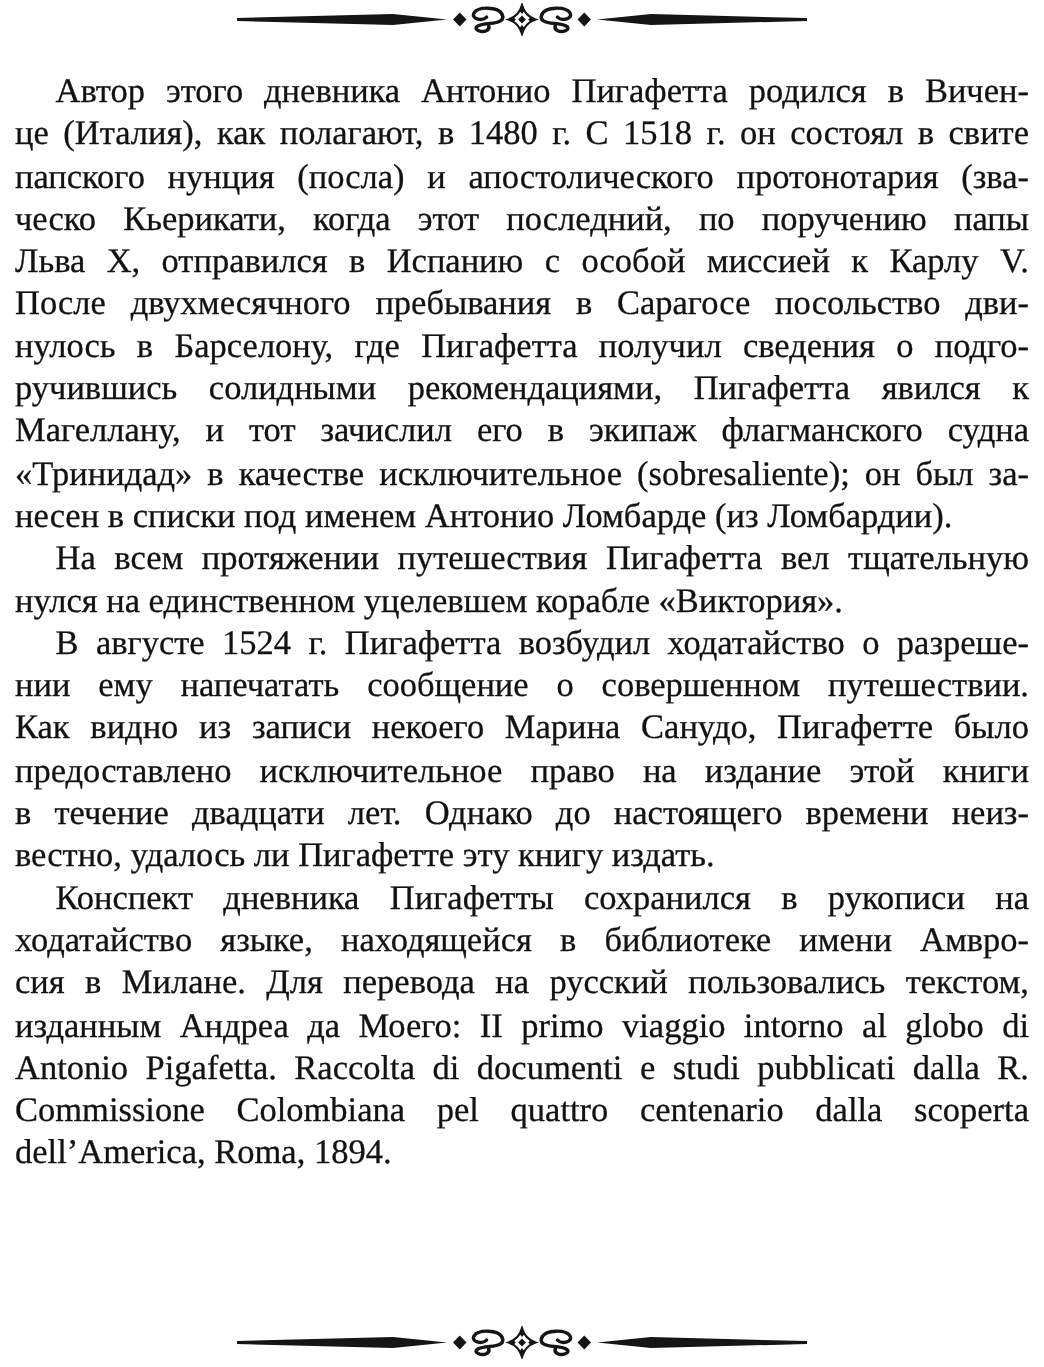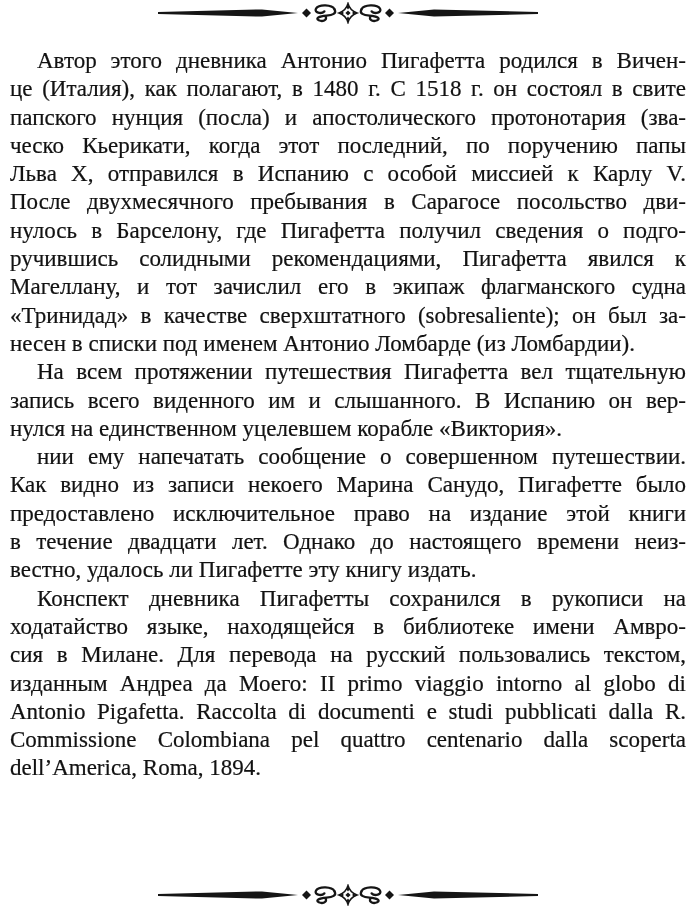--- a/index.html
+++ b/index.html
@@ -89,29 +89,29 @@
       <p class="para">
         <span class="line">Автор этого дневника Антонио Пигафетта родился в Вичен-</span>
         <span class="line">це (Италия), как полагают, в 1480 г. С 1518 г. он состоял в свите</span>
         <span class="line">папского нунция (посла) и апостолического протонотария (зва-</span>
         <span class="line">ческо Кьерикати, когда этот последний, по поручению папы</span>
         <span class="line">Льва X, отправился в Испанию с особой миссией к Карлу V.</span>
         <span class="line">После двухмесячного пребывания в Сарагосе посольство дви-</span>
         <span class="line">нулось в Барселону, где Пигафетта получил сведения о подго-</span>
         <span class="line">ручившись солидными рекомендациями, Пигафетта явился к</span>
         <span class="line">Магеллану, и тот зачислил его в экипаж флагманского судна</span>
-        <span class="line">«Тринидад» в качестве сверхштатного (sobresaliente); он был за-</span>
+        <span class="line">«Тринидад» в качестве исключительное (sobresaliente); он был за-</span>
         <span class="line last">несен в списки под именем Антонио Ломбарде (из Ломбардии).</span>
       </p>
       <p class="para">
         <span class="line">На всем протяжении путешествия Пигафетта вел тщательную</span>
-        <span class="line">запись всего виденного им и слышанного. В Испанию он вер-</span>
         <span class="line last">нулся на единственном уцелевшем корабле «Виктория».</span>
       </p>
       <p class="para">
+        <span class="line">В августе 1524 г. Пигафетта возбудил ходатайство о разреше-</span>
         <span class="line">нии ему напечатать сообщение о совершенном путешествии.</span>
         <span class="line">Как видно из записи некоего Марина Санудо, Пигафетте было</span>
         <span class="line">предоставлено исключительное право на издание этой книги</span>
         <span class="line">в течение двадцати лет. Однако до настоящего времени неиз-</span>
         <span class="line last">вестно, удалось ли Пигафетте эту книгу издать.</span>
       </p>
       <p class="para">
         <span class="line">Конспект дневника Пигафетты сохранился в рукописи на</span>
         <span class="line">ходатайство языке, находящейся в библиотеке имени Амвро-</span>
         <span class="line">сия в Милане. Для перевода на русский пользовались текстом,</span>

